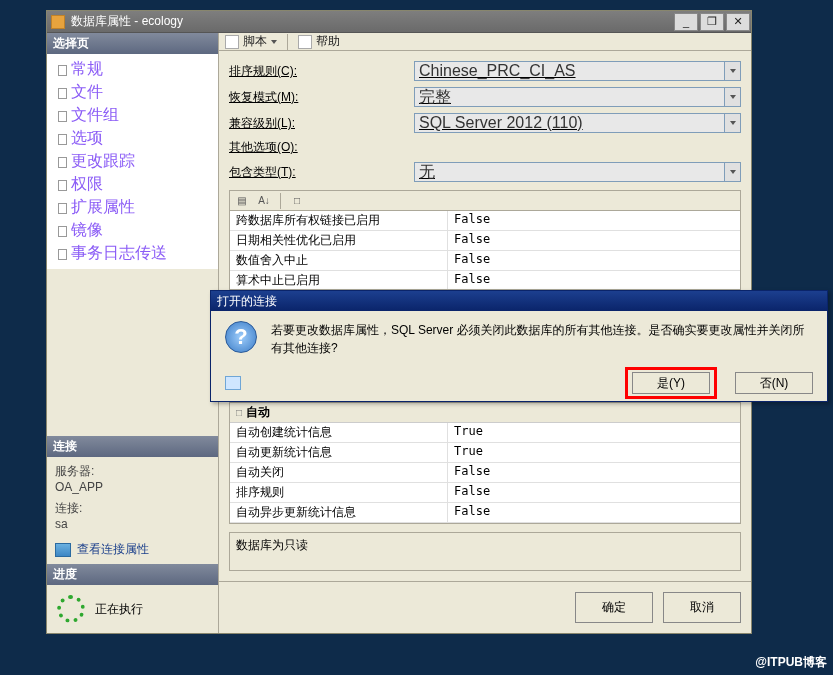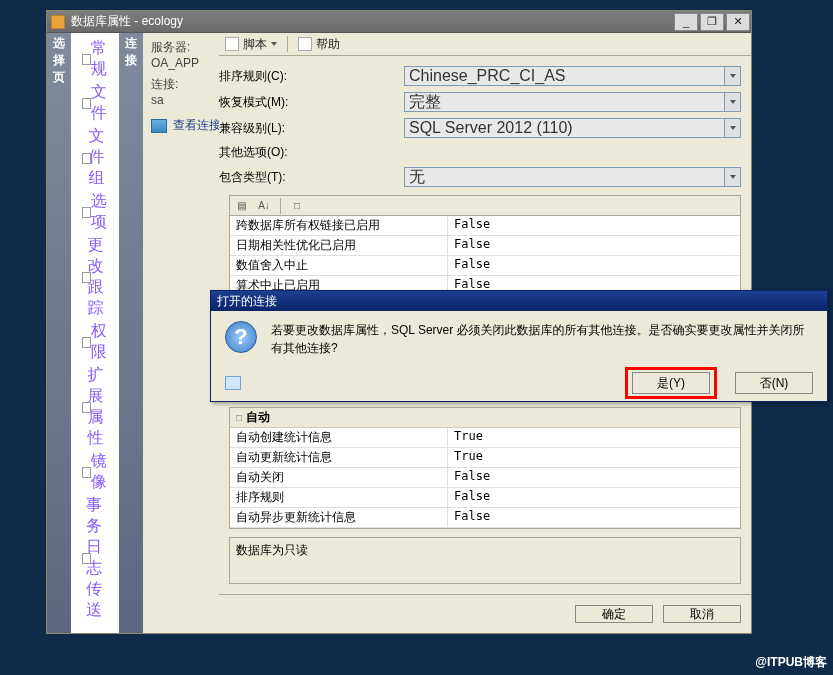--- a/index.html
+++ b/index.html
@@ -4,56 +4,56 @@
 <style>
   * { box-sizing: border-box; font-family: "Microsoft YaHei", "SimSun", Tahoma, sans-serif; }
   body { margin: 0; background: #0e2b4a; width: 833px; height: 675px; position: relative; overflow: hidden; font-size: 12px; color: #000; }
   .window { position: absolute; left: 10px; top: 10px; width: 706px; height: 624px; background: #ece9d8; border: 1px solid #88866d; margin-left: 36px; }
   .titlebar { height: 22px; background: linear-gradient(#7e7e7e, #6a6a6a); color: #fff; display: flex; align-items: center; padding-left: 4px; border-bottom: 1px solid #555; }
   .titlebar .dbicon { width: 14px; height: 14px; background: #e8a33d; border: 1px solid #c0822a; margin-right: 6px; }
   .titlebar .ttl { flex: 1; font-size: 12px; }
   .winbtns { display: flex; }
   .winbtn { width: 24px; height: 18px; background: #dcdcdc; border: 1px solid #888; margin: 1px; display:flex; align-items:center; justify-content:center; font-size:11px; color:#222; }
   .body { display: flex; height: calc(100% - 22px); }
-  .sidebar { width: 172px; border-right: 1px solid #aca899; display:flex; flex-direction:row; }
+  .sidebar { width: 172px; border-right: 1px solid #aca899; display:flex; flex-direction:column; }
   .panel-hd { background: linear-gradient(#818a9c, #5d6880); color:#fff; padding:2px 6px; font-weight:bold; }
   .panel-body { background:#fff; padding:4px 4px; }
   .navitem { display:flex; align-items:center; padding:1px 4px; font-size:16px; color:#8b5cf6; }
   .navitem .pic { width:12px; height:12px; margin-right:4px; position:relative; }
   .navitem .pic::before { content:""; position:absolute; left:3px; top:1px; width:7px; height:9px; background:#fff; border:1px solid #999; }
   .conn-body { background:#ece9d8; padding:6px 8px; font-size:12px; color:#444; flex-shrink:0;}
   .linklike { color:#1a3f8b; cursor:pointer; }
   .linkrow { display:flex; align-items:center; margin-top:10px;}
   .linkrow .ico { width:16px; height:14px; background:linear-gradient(#6ab0e0,#3d86c4); border:1px solid #2a6aa0; margin-right:6px;}
   .prog-body { background:#ece9d8; padding:10px; display:flex; align-items:center; }
   .spinner { width:28px; height:28px; border-radius:50%; border:4px dotted #2fa82f; margin-right:10px; }
   .main { flex:1; display:flex; flex-direction:column; background:#ece9d8; }
   .toolbar { height:26px; display:flex; align-items:center; border-bottom:1px solid #aca899; padding:0 6px; gap:8px;}
   .tbtn { display:flex; align-items:center; gap:4px; font-size:12px; color:#222; }
   .tbtn .ticon { width:14px; height:14px; background:#fff; border:1px solid #aaa;}
   .tbtn .drop { width:0;height:0;border-left:3px solid transparent;border-right:3px solid transparent;border-top:4px solid #555;}
-  .form { padding:10px 10px 2px 0; }
+  .form { padding:10px 10px 2px 10px;text-decoration:underline; }
   .frow { display:flex; align-items:center; margin-bottom:6px; }
   .frow label { width:185px; font-size:12px; }
   .combo { flex:1; height:20px; border:1px solid #7f9db9; background:#e8e8e8; display:flex; align-items:center; padding:0 4px; font-size:16px; color:#333; position:relative;}
   .combo .cbtn { position:absolute; right:0; top:0; width:16px; height:100%; background:#e0e0e0; border-left:1px solid #7f9db9; display:flex; align-items:center; justify-content:center;}
   .combo .cbtn::after { content:""; width:0;height:0;border-left:3px solid transparent;border-right:3px solid transparent;border-top:4px solid #555;}
   .gridwrap { margin:0 10px; }
   .gridtools { height:20px; border:1px solid #aca899; border-bottom:none; background:#ece9d8; display:flex; align-items:center; padding:0 4px; gap:6px;}
   .gtbtn { width:16px; height:16px; display:flex; align-items:center; justify-content:center; font-size:10px; color:#555;}
   .propgrid { border:1px solid #aca899; background:#fff; }
   .propgrid .row { display:flex; border-bottom:1px solid #e0e0e0; font-size:12px; }
   .propgrid .row .k { width:218px; padding:1px 6px; border-right:1px solid #e0e0e0; }
   .propgrid .row .v { flex:1; padding:1px 6px; font-family: Consolas, monospace; }
   .propgrid .cat { background:#ece9d8; font-weight:bold; padding:1px 6px; border-bottom:1px solid #ccc; display:flex; align-items:center;}
   .propgrid .cat::before { content:"□"; margin-right:4px; color:#777; font-size:10px;}
   .propgrid.top { height:80px; overflow:hidden; }
   .desc { margin:8px 10px 10px 10px; border:1px solid #aca899; height:52px; padding:4px 6px; background:#ece9d8; font-size:12px;}
   .btnbar { border-top:1px solid #aca899; padding:10px; display:flex; justify-content:flex-end; gap:10px;}
-  .wbtn { width:78px; height:18px; border:1px solid #888; background:#ece9d8; font-size:12px; display:flex; align-items:center; justify-content:center;}
+  .wbtn { width:78px; height:31px; border:1px solid #888; background:#ece9d8; font-size:12px; display:flex; align-items:center; justify-content:center;}
   .dialog { position:absolute; left:210px; top:290px; width:618px; height:112px; background:#ece9d8; border:1px solid #0a246a; box-shadow:2px 2px 4px rgba(0,0,0,0.3); }
   .dialog .dtitle { height:20px; background:linear-gradient(#1c3f8f,#0a246a); color:#fff; padding:1px 6px; font-size:12px; display:flex; align-items:center;}
   .dialog .dbody { display:flex; padding:10px 14px; }
   .qicon { width:32px; height:32px; border-radius:50%; background:radial-gradient(#9ecdfb,#3a7bc6); color:#fff; display:flex; align-items:center; justify-content:center; font-size:22px; font-weight:bold; border:1px solid #2a5a99; margin-right:14px; flex-shrink:0;}
   .dialog .dmsg { font-size:12px; line-height:1.5; }
   .dialog .dbtns { display:flex; justify-content:flex-end; gap:18px; padding:0 14px 10px 14px; align-items:center;}
   .copyico { width:16px; height:14px; background:#cfe6ff; border:1px solid #6fa6d6; }
   .dbtn { width:78px; height:22px; border:1px solid #888; background:#ece9d8; font-size:12px; display:flex; align-items:center; justify-content:center;}
   .highlight-red { border:3px solid #ff0000; padding:2px 4px; }
   .watermark { position:absolute; right:6px; bottom:4px; color:#fff; font-size:12px; font-weight:bold;}

